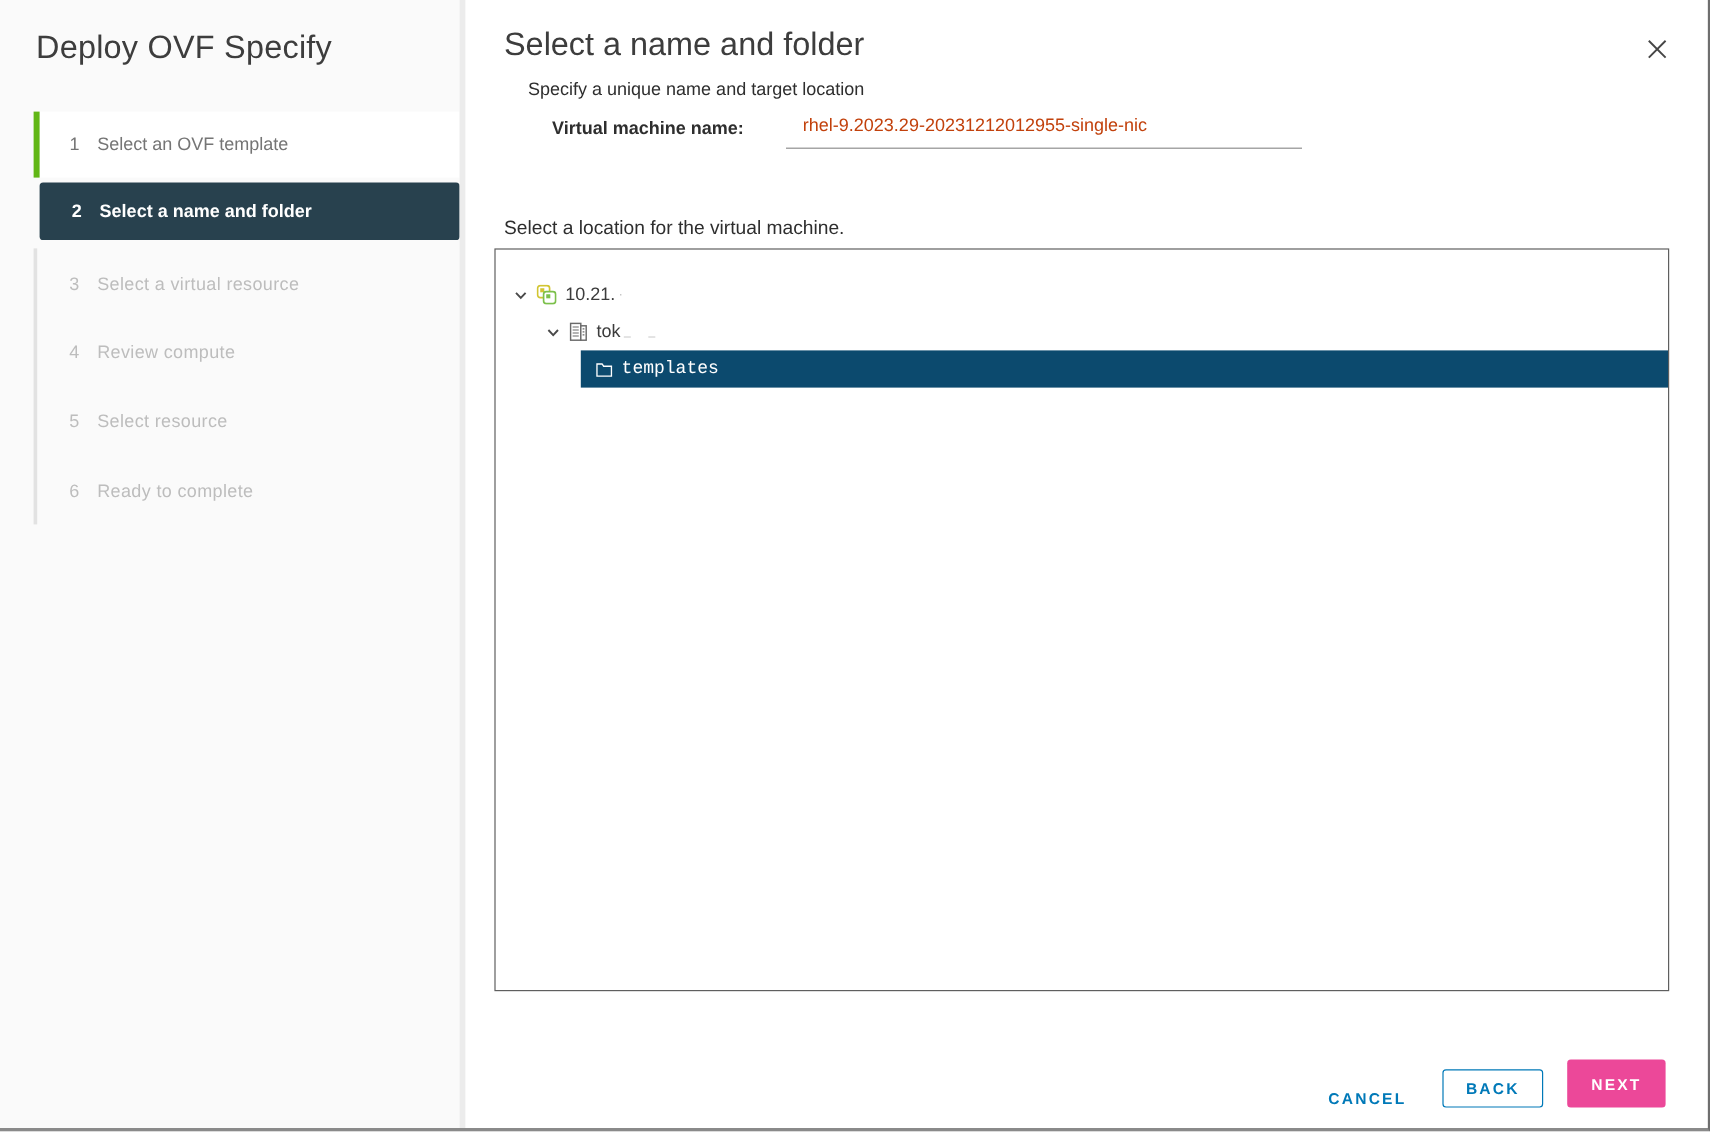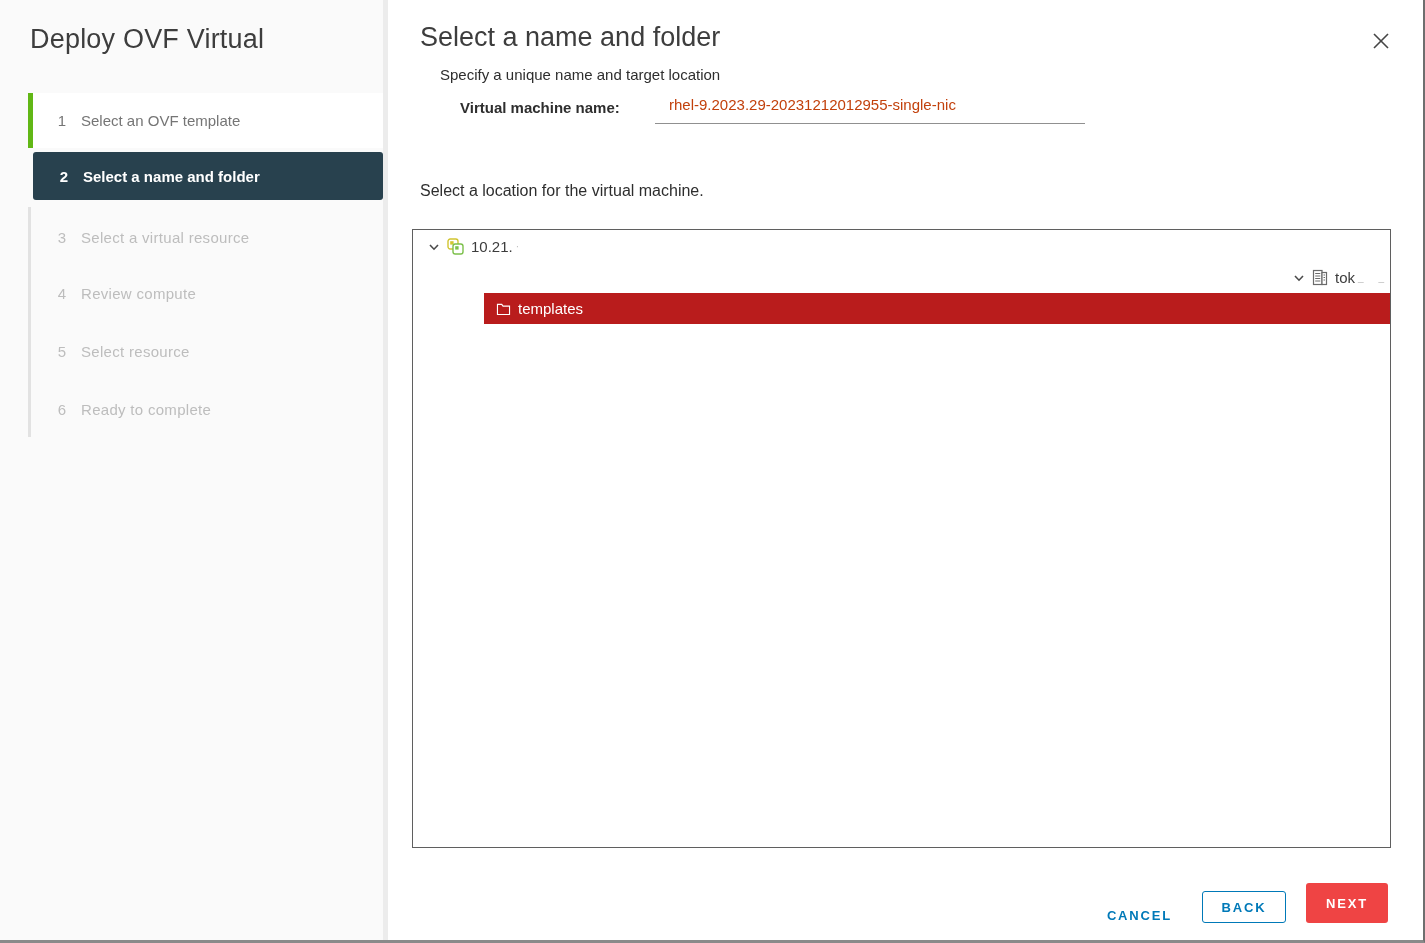--- a/index.html
+++ b/index.html
@@ -71,64 +71,64 @@
   .vm-input {
     position:absolute; left:267px; top:90px; width:430px; height:34px;
     border:none; border-bottom:1px solid #909090; outline:none;
     font-family:"Liberation Sans", sans-serif;
     font-size:15px; color:#c2410c; padding:0 0 4px 14px; background:transparent;
   }
   .loc-label { position:absolute; left:32px; top:182px; font-size:16px; color:#2e2e2e; }
 
   .tree-box {
     position:absolute; left:24px; top:207px; width:979px; height:619px;
-    border:1px solid #5f5f5f; background:#fff; padding-top:1px;margin-top:22px;
+    border:1px solid #5f5f5f; background:#fff; padding-top:22px;
   }
   .tree-row {
     height:31px; display:flex; align-items:center;
     font-size:15px; color:#3c3c3c; cursor:pointer; white-space:nowrap;
   }
   .tree-row .chev { width:12px; height:12px; margin-right:7px; color:#4a4a4a; flex:none; display:flex; cursor:pointer; }
   .tree-row .node-icon { margin-right:7px; flex:none; display:flex; }
   .tree-lvl0 { padding-left:15px; }
-  .tree-lvl1 { padding-left:42px;justify-content:flex-end; }
+  .tree-lvl1 { padding-left:42px; }
   .tree-selected {
     margin-left:71px; width:calc(100% - 71px);
-    background:#b91c1c; color:#ffffff; padding-left:12px;
+    background:#0c4a6e; color:#ffffff; padding-left:12px;font-family:Liberation Mono, monospace;
   }
   .redact { color:#bdbdbd; font-size:10px; letter-spacing:6px; margin-left:3px; }
 
   
   .footer {
     position:absolute; right:35px; bottom:17px;
     display:flex; align-items:flex-end;
   }
   .btn {
     font-family:"Liberation Sans", sans-serif;
     font-size:13px; font-weight:700; letter-spacing:0.14em; cursor:pointer;
     display:flex; align-items:center; justify-content:center;
   }
   .btn-link { color:#0079b8; background:none; border:none; margin-right:30px; }
   .btn-outline {
     width:84px; height:32px; background:#fff; color:#0079b8;
     border:1px solid #0079b8; border-radius:3px; margin-right:20px;
   }
   .btn-primary {
-    width:82px; height:40px; background:#ef4444; color:#ffffff;
+    width:82px; height:40px; background:#ec4899; color:#ffffff;
     border:none; border-radius:3px;
   }
 </style>
 </head>
 <body>
 
 <div class="window">
   <div class="top-artifact"></div>
 
   <div class="sidebar">
-    <div class="wizard-title">Deploy OVF Virtual</div>
+    <div class="wizard-title">Deploy OVF Specify</div>
 
     <div class="steps-track"></div>
 
     <div class="step step-completed">
       <span class="num">1</span>
       <span>Select an OVF template</span>
     </div>
 
     <div class="step step-current">
       <span class="num">2</span>

